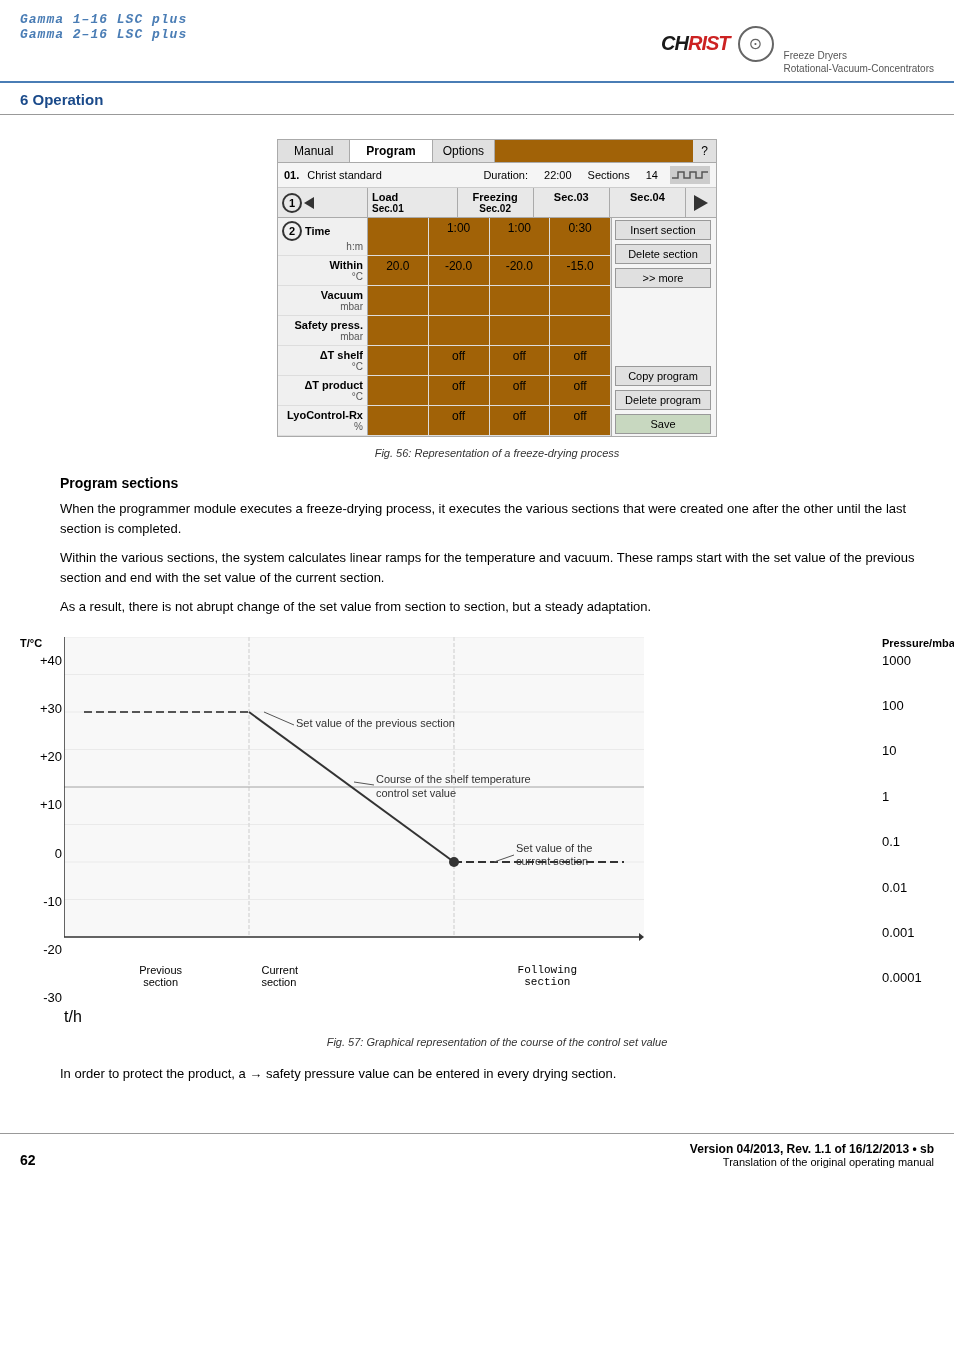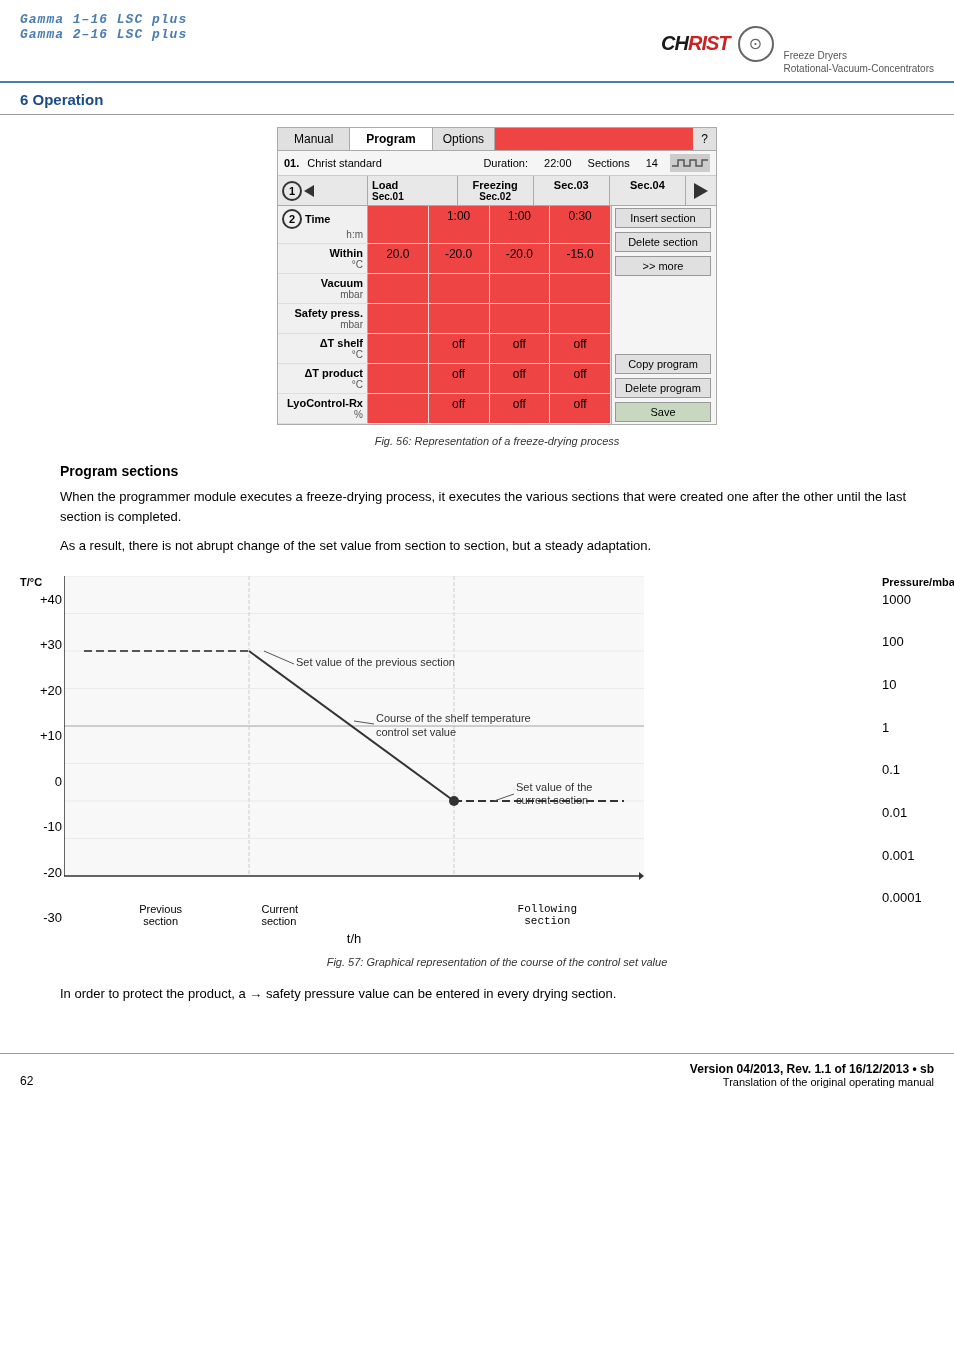--- a/index.html
+++ b/index.html
@@ -71,23 +71,24 @@
 
     
     .panel-area {
       display: flex;
       justify-content: center;
       margin-bottom: 10px;
     }
 
     .program-panel {
       border: 1px solid #aaa;
-      background: #ef4444;
+      background: #a16207;
       width: 440px;
       font-size: 12px;
+      margin-top: 12px;
     }
 
     
     .tab-row {
       display: flex;
       border-bottom: 1px solid #aaa;
     }
     .tab {
       padding: 4px 16px;
       border-right: 1px solid #aaa;
@@ -242,22 +243,22 @@
     
     .footer {
       border-top: 1px solid #999;
       padding: 8px 20px;
       display: flex;
       justify-content: space-between;
       align-items: flex-end;
       margin-top: 20px;
     }
     .page-num {
-      font-size: 12px;
-      font-weight: normal;
+      font-size: 14px;
+      font-weight: bold;
     }
     .footer-right {
       text-align: right;
       font-size: 11px;
     }
     .footer-right .version {
       font-weight: bold;
       font-size: 12px;
     }
 
@@ -514,20 +515,21 @@
       </div>
 
     </div>
   </div>
 
   <div class="fig-caption">Fig. 56: Representation of a freeze-drying process</div>
 
   <div class="section-title">Program sections</div>
 
   <p class="body-text">When the programmer module executes a freeze-drying process, it executes the various sections that were created one after the other until the last section is completed.</p>
+  <p class="body-text">Within the various sections, the system calculates linear ramps for the temperature and vacuum. These ramps start with the set value of the previous section and end with the set value of the current section.</p>
   <p class="body-text">As a result, there is not abrupt change of the set value from section to section, but a steady adaptation.</p>
 
   <div class="chart-container">
 
     <div style="display:flex;flex-direction:column;width:42px;margin-right:2px;">
       <div style="font-size:11px;font-weight:bold;margin-bottom:4px;">T/°C</div>
       <div style="display:flex;flex-direction:column;justify-content:space-between;flex:1;padding-bottom:20px;text-align:right;">
         <span>+40</span>
         <span>+30</span>
         <span>+20</span>
@@ -593,21 +595,21 @@
         <div style="font-size:11px;width:185px;">
           <div>Current</div>
           <div>section</div>
         </div>
         <div style="text-align:center;font-size:11px;width:185px;font-family:Liberation Mono, monospace;">
           <div>Following</div>
           <div>section</div>
         </div>
       </div>
       
-      <div style="text-align:center;font-size:13px;width:580px;margin-top:4px;">t/h</div>
+      <div style="text-align:left;font-size:16px;width:580px;margin-top:20px;">t/h</div>
     </div>
 
     <div style="display:flex;flex-direction:column;width:52px;margin-left:4px;">
       <div style="font-size:11px;font-weight:bold;margin-bottom:4px;">Pressure/mbar</div>
       <div style="display:flex;flex-direction:column;justify-content:space-between;flex:1;padding-bottom:40px;">
         <span>1000</span>
         <span>100</span>
         <span>10</span>
         <span>1</span>
         <span>0.1</span>

